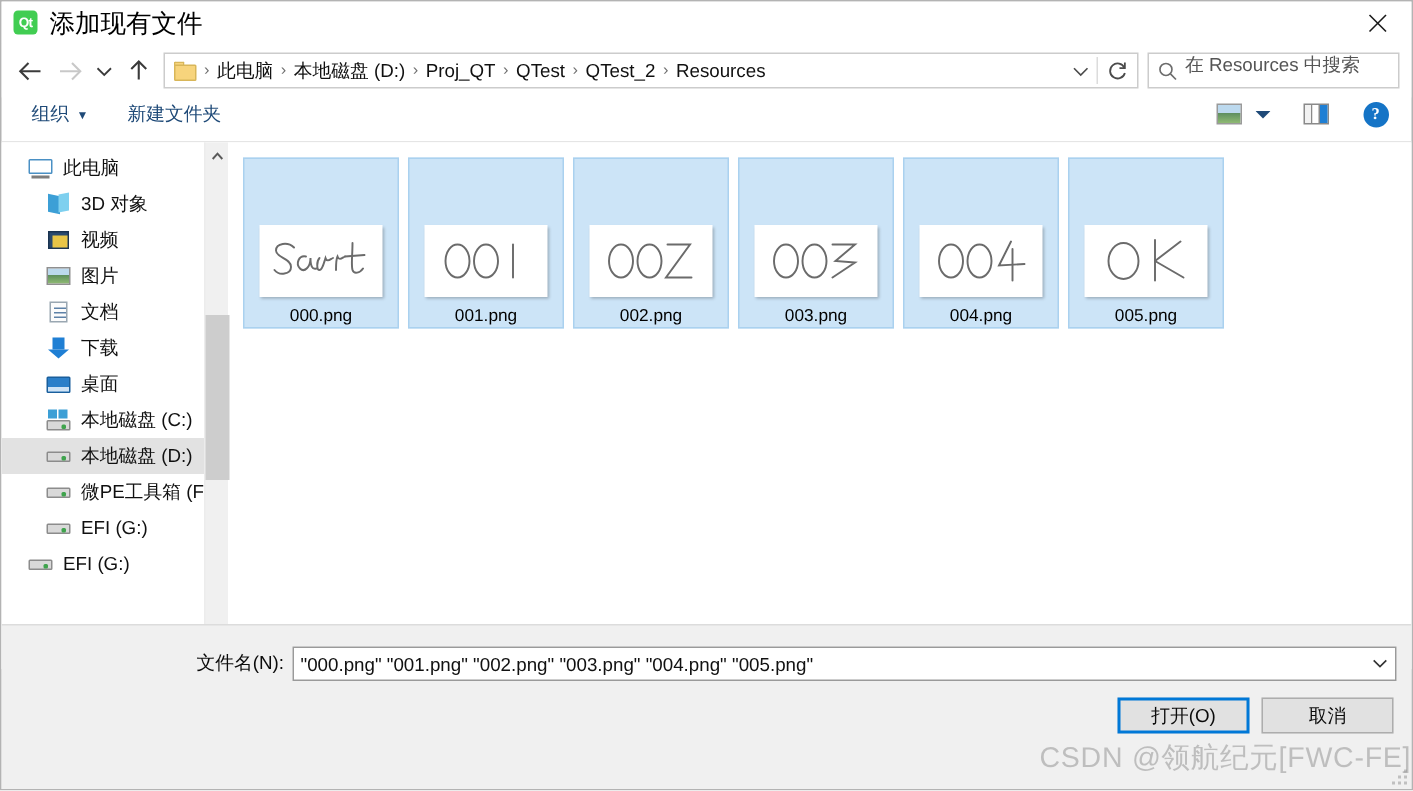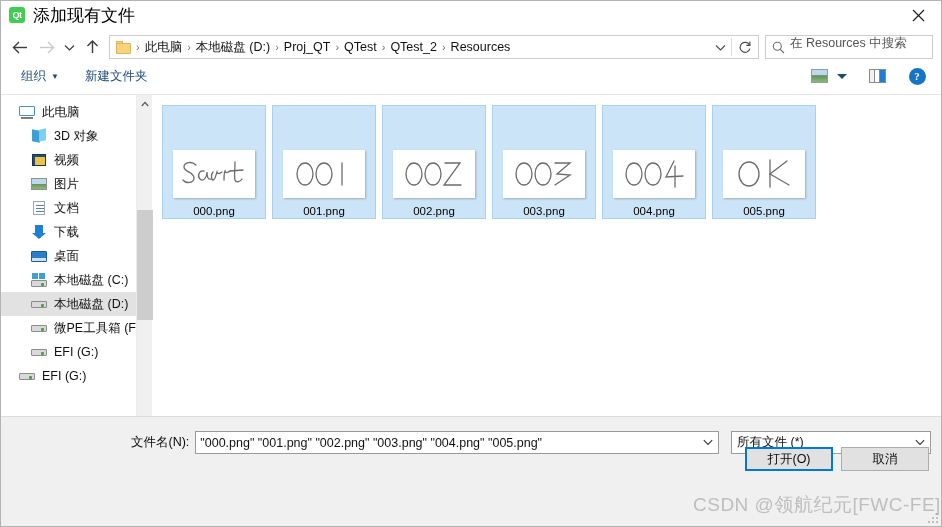--- a/index.html
+++ b/index.html
@@ -409,21 +409,21 @@
   }
   .ftype .txt {
     flex: 1 1 auto;
     font-size: 12.5px;
     color: #111111;
     padding-left: 5px;
     white-space: nowrap;
   }
   .footer-row2 {
     position: absolute;
-    right: 12px; top: 30px;
+    right: 12px; top: 48px;
     display: flex;
     align-items: center;
   }
   .btn {
     width: 88px;
     height: 24px;
     font-size: 12.5px;
     font-family: "Liberation Sans", sans-serif;
     color: #0b0b0b;
     background: #e1e1e1;
@@ -770,28 +770,20 @@
     <div class="footer-row1">
       <div class="fn-label">文件名(N):</div>
       <div class="fn-input-wrap">
         <input type="text" value="&quot;000.png&quot; &quot;001.png&quot; &quot;002.png&quot; &quot;003.png&quot; &quot;004.png&quot; &quot;005.png&quot;" style="">
         <div class="combo-arrow">
           <svg width="10" height="7" viewBox="0 0 10 7">
             <path d="M0.8 1.2 L5 5.4 L9.2 1.2" fill="none" stroke="#333" stroke-width="1.1"></path>
           </svg>
         </div>
       </div>
-      <div class="ftype">
-        <div class="txt">所有文件 (*)</div>
-        <div class="combo-arrow">
-          <svg width="10" height="7" viewBox="0 0 10 7">
-            <path d="M0.8 1.2 L5 5.4 L9.2 1.2" fill="none" stroke="#333" stroke-width="1.1"></path>
-          </svg>
-        </div>
-      </div>
     </div>
 
     <div class="footer-row2">
       <div class="btn primary">打开(O)</div>
       <div class="btn">取消</div>
     </div>
 
     <div class="grip">
       <i style="right:0;bottom:0"></i>
         <i style="right:4px;bottom:0"></i>

